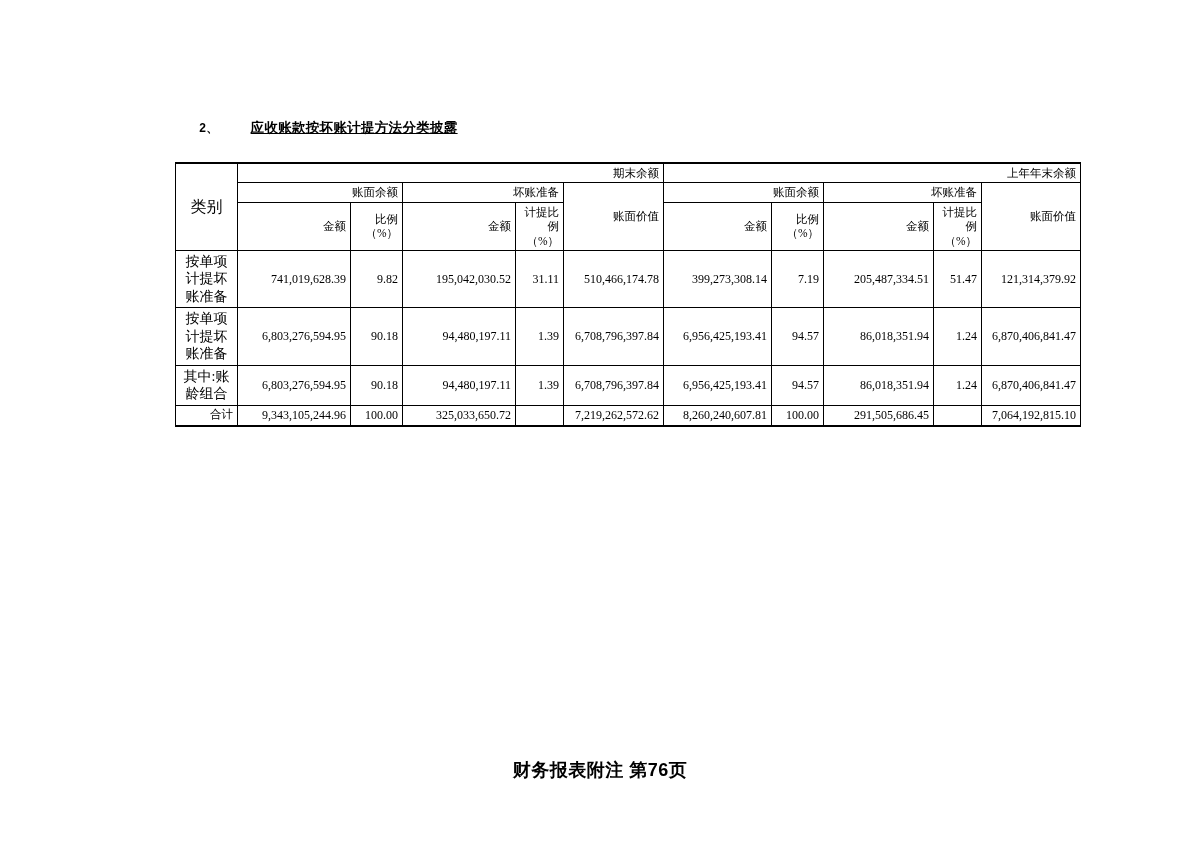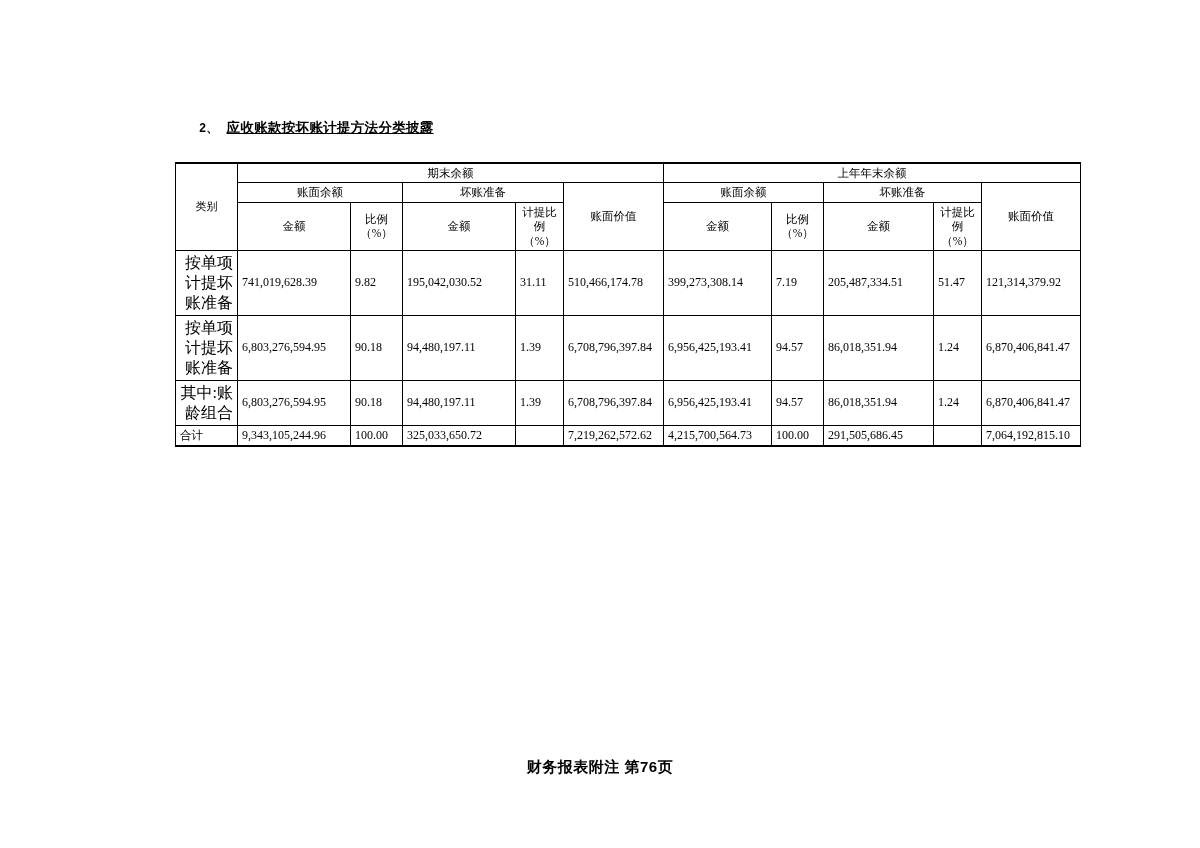--- a/index.html
+++ b/index.html
@@ -30,21 +30,21 @@
     font-size: 13.5px;
     letter-spacing: 0.3px;
     margin-bottom: 10px;
     white-space: pre;
   }
   .section-heading .num {
     display: inline-block;
   }
   .section-heading .txt {
     display: inline-block;
-    margin-left: 8px;
+    margin-left: 32px;
     text-decoration: underline;
   }
 
   table.fin {
     border-collapse: collapse;
     width: 905px;
     table-layout: fixed;
     font-size: 11.5px;
   }
   table.fin td, table.fin th {
@@ -52,52 +52,52 @@
     padding: 2px 4px;
     vertical-align: middle;
     font-weight: normal;
     line-height: 1.25;
   }
   
   table.fin {
     border-top: 2px solid #000;
     border-bottom: 2px solid #000;
   }
-  .ctr { text-align: left; }
-  .rgt { text-align: left; }
+  .ctr { text-align: right; font-family: Liberation Mono, monospace; }
+  .rgt { text-align: right; }
   .grp-hdr {
-    text-align: center;
+    text-align: right;
     font-size: 11.5px;
   }
   .cat-cell {
     text-align: center;
-    font-size: 11px;
+    font-size: 16px;
     margin-top: 44px;
   }
   .rowlabel {
-    font-size: 16px;
+    font-size: 14px;
     line-height: 1.45;
-    text-align: right;
+    text-align: center;
     padding-left: 3px;
   }
   .num {
     font-size: 12px;
   }
   .pct-head {
     font-size: 11.5px;
     line-height: 1.2;
   }
   .footer {
     position: absolute;
     left: 0;
     right: 0;
     top: 758px;
     text-align: center;
     font-family: "Liberation Sans", sans-serif;
-    font-size: 15px;
+    font-size: 18px;
     font-weight: bold;
     letter-spacing: 0.5px;
   }
   .footer .pg { font-weight: bold; }
 </style>
 </head>
 <body>
 
 <div class="page">
 
@@ -188,21 +188,21 @@
           <td class="rgt num">6,870,406,841.47</td>
         </tr>
 
         <tr>
           <td class="ctr">合计</td>
           <td class="rgt num">9,343,105,244.96</td>
           <td class="rgt num">100.00</td>
           <td class="rgt num">325,033,650.72</td>
           <td class="rgt num"></td>
           <td class="rgt num">7,219,262,572.62</td>
-          <td class="rgt num">4,215,700,564.73</td>
+          <td class="rgt num">8,260,240,607.81</td>
           <td class="rgt num">100.00</td>
           <td class="rgt num">291,505,686.45</td>
           <td class="rgt num"></td>
           <td class="rgt num">7,064,192,815.10</td>
         </tr>
       </tbody>
     </table>
   </div>
 
   <div class="footer">

